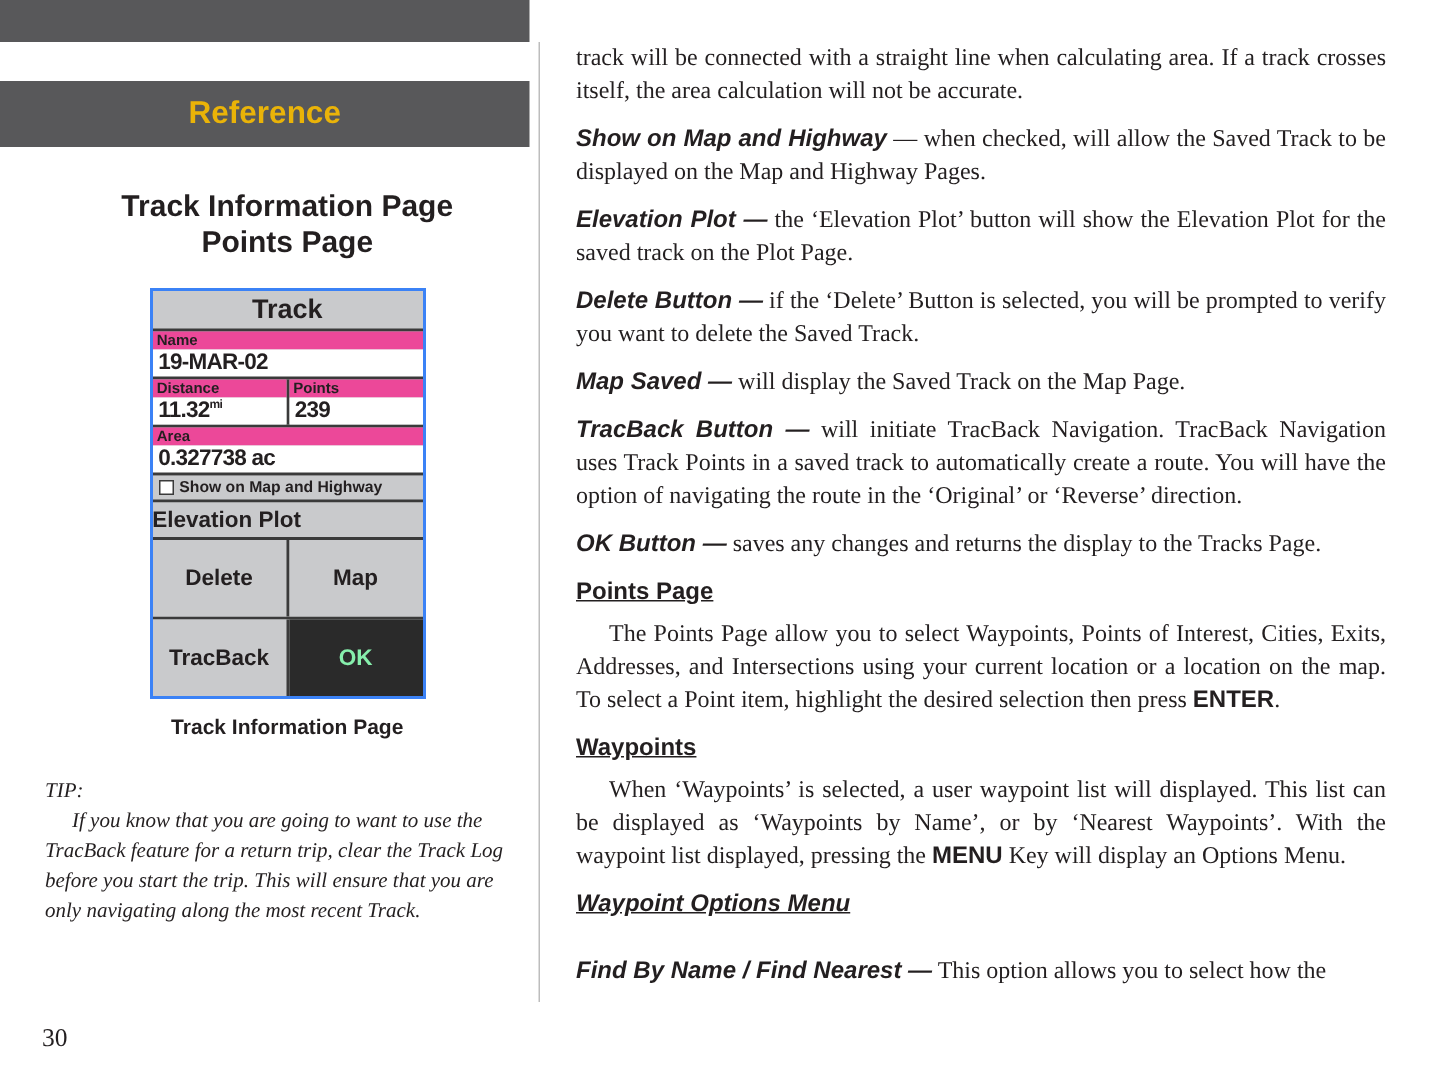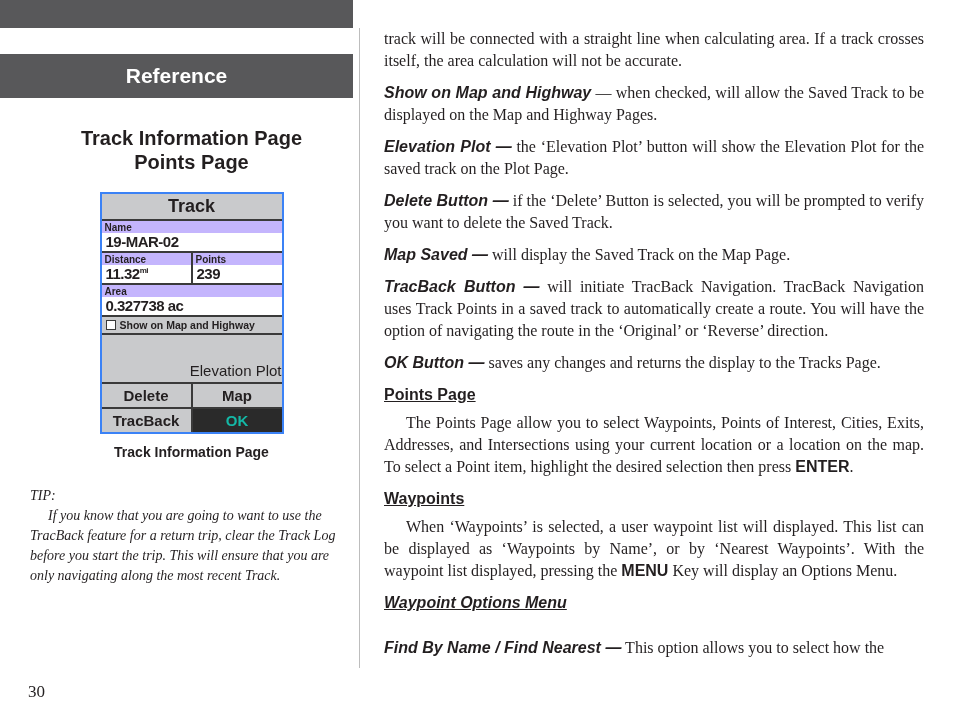--- a/index.html
+++ b/index.html
@@ -1,45 +1,45 @@
 <!DOCTYPE html>
 <html><head>
 <meta charset="utf-8">
 <style>
   * { box-sizing: border-box; margin: 0; padding: 0; }
   html, body { width: 954px; height: 716px; font-family: Georgia, 'Times New Roman', serif; color: #231f20; background: #fff; }
   body { position: relative; }
 
   
   .topbar { position: absolute; left: 0; top: 0; width: 353px; height: 28px; background: #58585a; }
-  .sectionbar { position: absolute; left: 0; top: 54px; width: 353px; height: 44px; background: #58585a; color: #ffffff; font-family: "Myriad Pro", "Segoe UI", Arial, sans-serif; font-weight: 600; font-size: 21px; text-align: center; line-height: 44px; }
+  .sectionbar { position: absolute; left: 0; top: 54px; width: 353px; height: 44px; background: #58585a; color: #eab308; font-family: "Myriad Pro", "Segoe UI", Arial, sans-serif; font-weight: 600; font-size: 21px; text-align: center; line-height: 44px; }
 
   
   .leftcol { position: absolute; left: 30px; top: 126px; width: 323px; }
   .page-sub { font-family: "Myriad Pro", "Segoe UI", Arial, sans-serif; font-weight: 600; font-size: 20px; text-align: center; line-height: 24px; margin-bottom: 18px; }
   .screenshot-caption { font-family: "Myriad Pro", "Segoe UI", Arial, sans-serif; font-weight: 700; font-size: 14px; text-align: center; margin-top: 10px; }
   .tip { font-style: italic; font-size: 14px; line-height: 20px; margin-top: 26px; }
   .tip .tip-head { font-style: italic; }
 
   
   .device { width: 184px; margin: 0 auto; border: 2px solid #3b82f6; background: #c9cacc; font-family: "Arial Black", Arial, sans-serif; }
   .dev-title { text-align: center; font-weight: 900; font-size: 18px; padding: 2px 0; border-bottom: 2px solid #3a3a3a; }
   .dev-row { display: flex; border-bottom: 2px solid #3a3a3a; }
   .dev-cell { flex: 1; border-right: 2px solid #3a3a3a; }
   .dev-cell:last-child { border-right: none; }
-  .dev-label { font-family: Arial, sans-serif; font-weight: 700; font-size: 10px; padding: 1px 3px 0 3px; background: #c4b5fd; }
+  .dev-label { font-family: Arial, sans-serif; font-weight: 700; font-size: 10px; padding: 1px 3px 0 3px; background: #ec4899; }
   .dev-value { background: #fff; font-weight: 900; font-size: 15px; padding: 0 4px 1px 4px; letter-spacing: -0.5px; }
   .dev-chk-row { padding: 2px 4px; font-family: Arial, sans-serif; font-weight: 700; font-size: 10.5px; border-bottom: 2px solid #3a3a3a; display: flex; align-items: center; gap: 4px; }
   .dev-chk { width: 10px; height: 10px; border: 1.5px solid #3a3a3a; background: #fff; display: inline-block; }
-  .dev-btn-wide { text-align: right; font-weight: 400; font-size: 15px; padding: 3px 0; border-bottom: 2px solid #3a3a3a; background: #c9cacc; margin-top: 24px; }
+  .dev-btn-wide { text-align: left; font-weight: 700; font-size: 15px; padding: 3px 0; border-bottom: 2px solid #3a3a3a; background: #c9cacc; }
   .dev-btn-row { display: flex; border-bottom: 2px solid #3a3a3a; }
   .dev-btn-row:last-child { border-bottom: none; }
-  .dev-btn { flex: 1; text-align: center; font-weight: 900; font-size: 15px; padding: 3px 0; border-right: 2px solid #3a3a3a; background: #c9cacc; }
+  .dev-btn { flex: 1; text-align: center; font-weight: 900; font-size: 15px; padding: 17px 0; border-right: 2px solid #3a3a3a; background: #c9cacc; }
   .dev-btn:last-child { border-right: none; }
-  .dev-btn.inv { background: #2a2a2a; color: #14b8a6; }
+  .dev-btn.inv { background: #2a2a2a; color: #86efac; }
 
   
   .vdivider { position: absolute; left: 359px; top: 28px; width: 1px; height: 640px; background: #bdbdbd; }
 
   
   .rightcol { position: absolute; left: 384px; top: 28px; width: 540px; font-size: 16px; line-height: 22px; }
   .para { margin-bottom: 10px; text-align: justify; }
   .term { font-family: "Myriad Pro", "Segoe UI", Arial, sans-serif; font-weight: 700; font-style: italic; }
   .sub { font-family: "Myriad Pro", "Segoe UI", Arial, sans-serif; font-weight: 700; text-decoration: underline; font-size: 16px; margin-top: 6px; margin-bottom: 6px; }
   .sub-ital { font-family: "Myriad Pro", "Segoe UI", Arial, sans-serif; font-weight: 700; font-style: italic; text-decoration: underline; margin-top: 4px; margin-bottom: 23px; }

